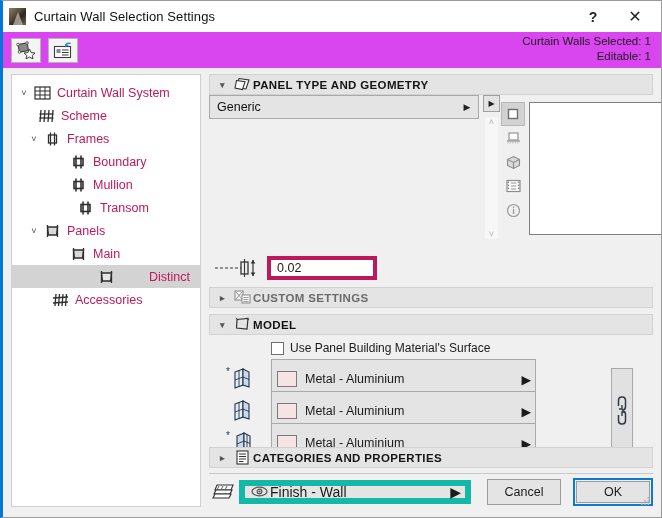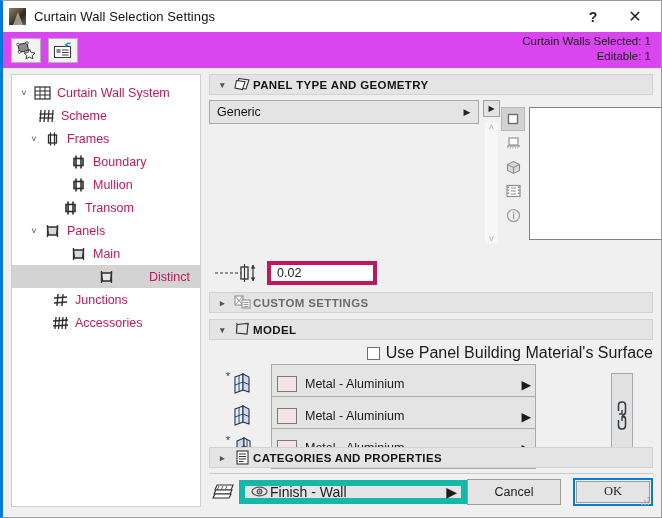--- a/index.html
+++ b/index.html
@@ -147,21 +147,20 @@
   }
   .sec-icon {
     width: 22px; flex: none;
     display: flex; align-items: center; justify-content: center;
   }
 
   
   #geom-block {
     position: relative;
     height: 150px;
-    margin-top: 5px;
   }
   .combo {
     height: 24px;
     background: #e4e4e4;
     border: 1px solid #a9a9a9;
     display: flex; align-items: center;
     padding: 0 4px 0 7px;
     font-size: 12.5px;
   }
   .combo .cval { flex: 1; color: #111; }
@@ -224,22 +223,21 @@
     font-size: 12.5px;
   }
 
   .spacer6 { height: 6px; }
 
   
   #checkrow {
     height: 26px;
     display: flex; align-items: center;
     padding-left: 62px;
-    font-size: 16px;
-    justify-content: flex-end;
+    font-size: 12px;
   }
   .checkbox {
     width: 13px; height: 13px;
     border: 1px solid #6e6e6e;
     background: #fff;
     margin-right: 6px;
     flex: none;
   }
   #matblock { position: relative; margin-top: 2px; }
   .matrow {
@@ -286,38 +284,37 @@
     width: 232px; height: 24px;
     background: #e4e4e4;
     border: 6px solid #14b8a6;
     display: flex; align-items: center;
     padding: 0 4px 0 6px;
     font-size: 14px;
   }
   .eye { width: 19px; flex:none; display:flex; align-items:center;}
   #btns { margin-left: auto; display: flex; align-items: center; }
   #cancel-btn {
-    width: 94px; height: 26px;
+    width: 74px; height: 26px;
     border: 1px solid #9c9c9c;
     background: #e4e4e4;
     display: flex; align-items: center; justify-content: center;
     font-size: 12.5px;
     margin-right: 12px;
   }
   #ok-wrap {
     border: 2px solid #0a7ad3;
     padding: 1px;
   }
   #ok-btn {
     width: 74px; height: 22px;
     border: 1px solid #9c9c9c;
     background: #e4e4e4;
     display: flex; align-items: center; justify-content: center;
     font-size: 12.5px;
-    font-family: Liberation Serif, serif;
   }
   #grip {
     position: absolute; right: 3px; bottom: 3px;
     width: 9px; height: 9px;
   }
   svg { display: block; }
 </style>
 </head>
 <body>
 
@@ -425,21 +422,21 @@
         <span class="titem-icon">
           <svg width="17" height="14" viewBox="0 0 17 14">
               <rect x="4" y="3.5" width="9" height="7" fill="none" stroke="#2f2f2f" stroke-width="1.6"></rect>
               <line x1="6" y1="0.5" x2="6" y2="13.5" stroke="#2f2f2f" stroke-width="1.6"></line>
               <line x1="11" y1="0.5" x2="11" y2="13.5" stroke="#2f2f2f" stroke-width="1.6"></line>
             </svg>
         </span>
         <span class="tlabel">Mullion</span>
       </div>
 
-      <div class="tree-item" style="padding-left:32px">
+      <div class="tree-item" style="padding-left:47px">
         <span class="twisty"></span>
         <span class="titem-icon">
           <svg width="17" height="14" viewBox="0 0 17 14">
               <rect x="4" y="3.5" width="9" height="7" fill="none" stroke="#2f2f2f" stroke-width="1.6"></rect>
               <line x1="6" y1="0.5" x2="6" y2="13.5" stroke="#2f2f2f" stroke-width="1.6"></line>
               <line x1="11" y1="0.5" x2="11" y2="13.5" stroke="#2f2f2f" stroke-width="1.6"></line>
             </svg>
         </span>
         <span class="tlabel">Transom</span>
       </div>
@@ -473,34 +470,20 @@
         <span class="titem-icon">
           <svg width="17" height="14" viewBox="0 0 17 14">
               <polygon points="3.5,3 13.5,3 12.5,11 4.5,11" fill="#e6e6e6" stroke="#2f2f2f" stroke-width="1.3"></polygon>
               <line x1="3.5" y1="1" x2="3.5" y2="13" stroke="#2f2f2f" stroke-width="1.3"></line>
               <line x1="13.5" y1="1" x2="13.5" y2="13" stroke="#2f2f2f" stroke-width="1.3"></line>
             </svg>
         </span>
         <span class="tlabel">Distinct</span>
       </div>
 
-      <div class="tree-item" style="padding-left:22px">
-        <span class="twisty"></span>
-        <span class="titem-icon">
-          <svg width="17" height="14" viewBox="0 0 17 14">
-              <g stroke="#2f2f2f" stroke-width="1.4" fill="none">
-                <line x1="6" y1="1" x2="5" y2="13"></line>
-                <line x1="11" y1="1" x2="10" y2="13"></line>
-                <line x1="2" y1="5" x2="15" y2="4"></line>
-                <line x1="2" y1="10" x2="15" y2="9"></line>
-              </g>
-            </svg>
-        </span>
-        <span class="tlabel">Junctions</span>
-      </div>
 
       <div class="tree-item" style="padding-left:22px">
         <span class="twisty"></span>
         <span class="titem-icon">
           <svg width="17" height="14" viewBox="0 0 17 14">
               <g stroke="#2f2f2f" stroke-width="1.3" fill="none">
                 <line x1="4" y1="1" x2="3" y2="13"></line>
                 <line x1="7.5" y1="1" x2="6.5" y2="13"></line>
                 <line x1="11" y1="1" x2="10" y2="13"></line>
                 <line x1="14.5" y1="1" x2="13.5" y2="13"></line>

